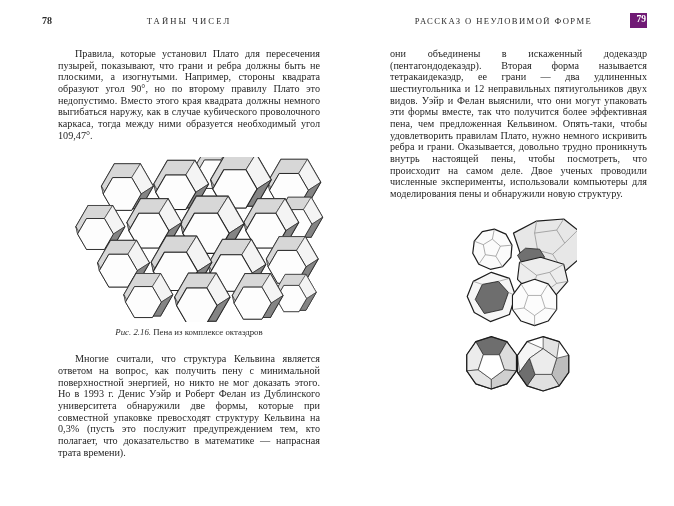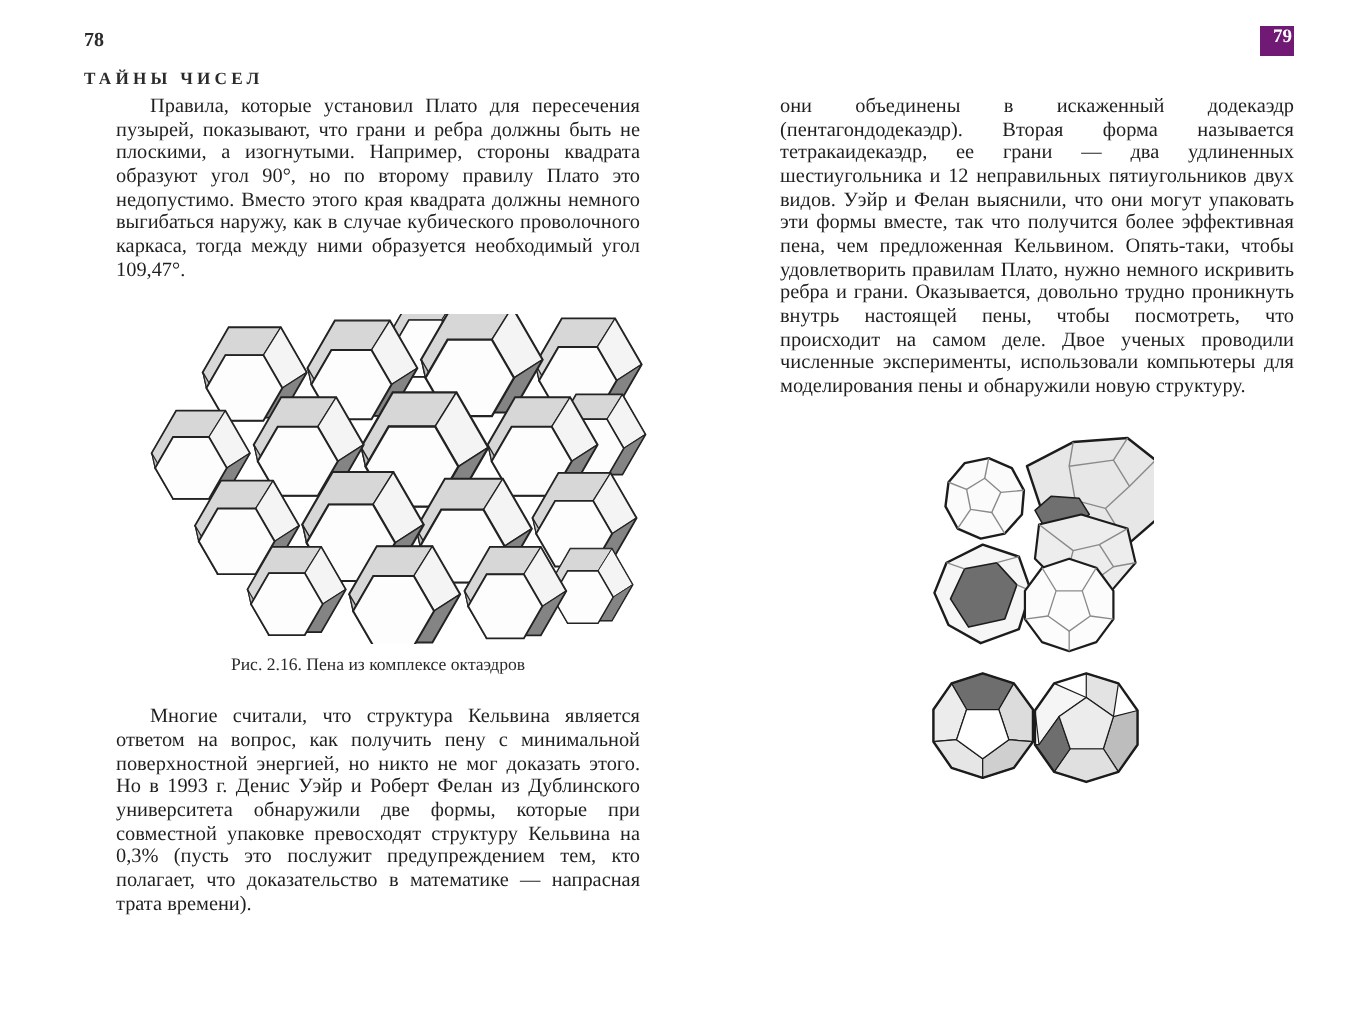--- a/index.html
+++ b/index.html
@@ -6,22 +6,22 @@
   .spread{
     position:relative;width:647px;height:506px;background:#ffffff;
     font-family:"Liberation Serif","DejaVu Serif",serif;color:#1f1f1f;
     overflow:hidden;
   }
   .page{position:absolute;top:14px;}
   .page-left{left:42px;width:294px;}
   .page-right{left:374px;width:289px;}
   .runhead{position:relative;height:18px;}
   .runhead-title{
-    position:absolute;left:0;right:0;top:20px;
-    font-size:8.6px;font-weight:bold;letter-spacing:2.1px;color:#2b2b2b;
+    position:absolute;left:0;right:0;top:2px;text-align:center;
+    font-size:8.6px;font-weight:normal;letter-spacing:2.1px;color:#2b2b2b;
     white-space:nowrap;
   }
   .page-right .runhead-title{letter-spacing:1.4px;right:30px;}
   .pagenum-plain{
     position:absolute;left:0;top:1px;font-size:10px;font-weight:bold;color:#2b2b2b;
   }
   .pagenum-badge{
     position:absolute;right:10px;top:-1px;background:#701a75;color:#ffffff;
     font-size:9.5px;font-weight:bold;padding:2px 7px 3px 7px;line-height:1;
   }
@@ -30,21 +30,21 @@
   }
   .bodytext p{margin:16px;text-indent:17px;}
   .bodytext p.noindent{text-indent:0;}
   .fig{text-align:center;}
   .fig-left{margin-top:8px;}
   .fig-right{margin-top:12px;}
   .fig svg{display:block;margin:0 auto;}
   .caption{
     margin-top:5px;font-size:8.8px;text-align:center;color:#2a2a2a;white-space:nowrap;
   }
-  .caption .cap-label{}
+  .caption .cap-label{font-style:italic;}
   .after-fig{margin-top:11px;}
   .after-fig-r{margin-top:9px;}
 </style>
 </head>
 <body>
 
 <div class="spread">
 
   <div class="page page-left">
     <div class="runhead">
@@ -95,20 +95,21 @@
       </div>
     </div>
 
     <div class="bodytext after-fig">
       <p>Многие считали, что структура Кельвина является ответом на вопрос, как получить пену с минимальной поверхностной энергией, но никто не мог доказать этого. Но в 1993 г. Денис Уэйр и Роберт Фелан из Дублинского университета обнаружили две формы, которые при совместной упаковке превосходят структуру Кельвина на 0,3% (пусть это послужит предупреждением тем, кто полагает, что доказательство в математике — напрасная трата времени).</p>
     </div>
   </div>
 
   <div class="page page-right">
     <div class="runhead">
+      <span class="runhead-title">РАССКАЗ О НЕУЛОВИМОЙ ФОРМЕ</span>
       <span class="pagenum-badge">79</span>
     </div>
 
     <div class="bodytext">
       <p class="noindent">они объединены в искаженный додекаэдр (пентагондодекаэдр). Вторая форма называется тетракаидекаэдр, ее грани — два удлиненных шестиугольника и 12 неправильных пятиугольников двух видов. Уэйр и Фелан выяснили, что они могут упаковать эти формы вместе, так что получится более эффективная пена, чем предложенная Кельвином. Опять-таки, чтобы удовлетворить правилам Плато, нужно немного искривить ребра и грани. Оказывается, довольно трудно проникнуть внутрь настоящей пены, чтобы посмотреть, что происходит на самом деле. Двое ученых проводили численные эксперименты, использовали компьютеры для моделирования пены и обнаружили новую структуру.</p>
     </div>
 
     <div class="fig fig-right">
       <svg width="116" height="181" viewBox="0 0 230 360" aria-hidden="true">
 

